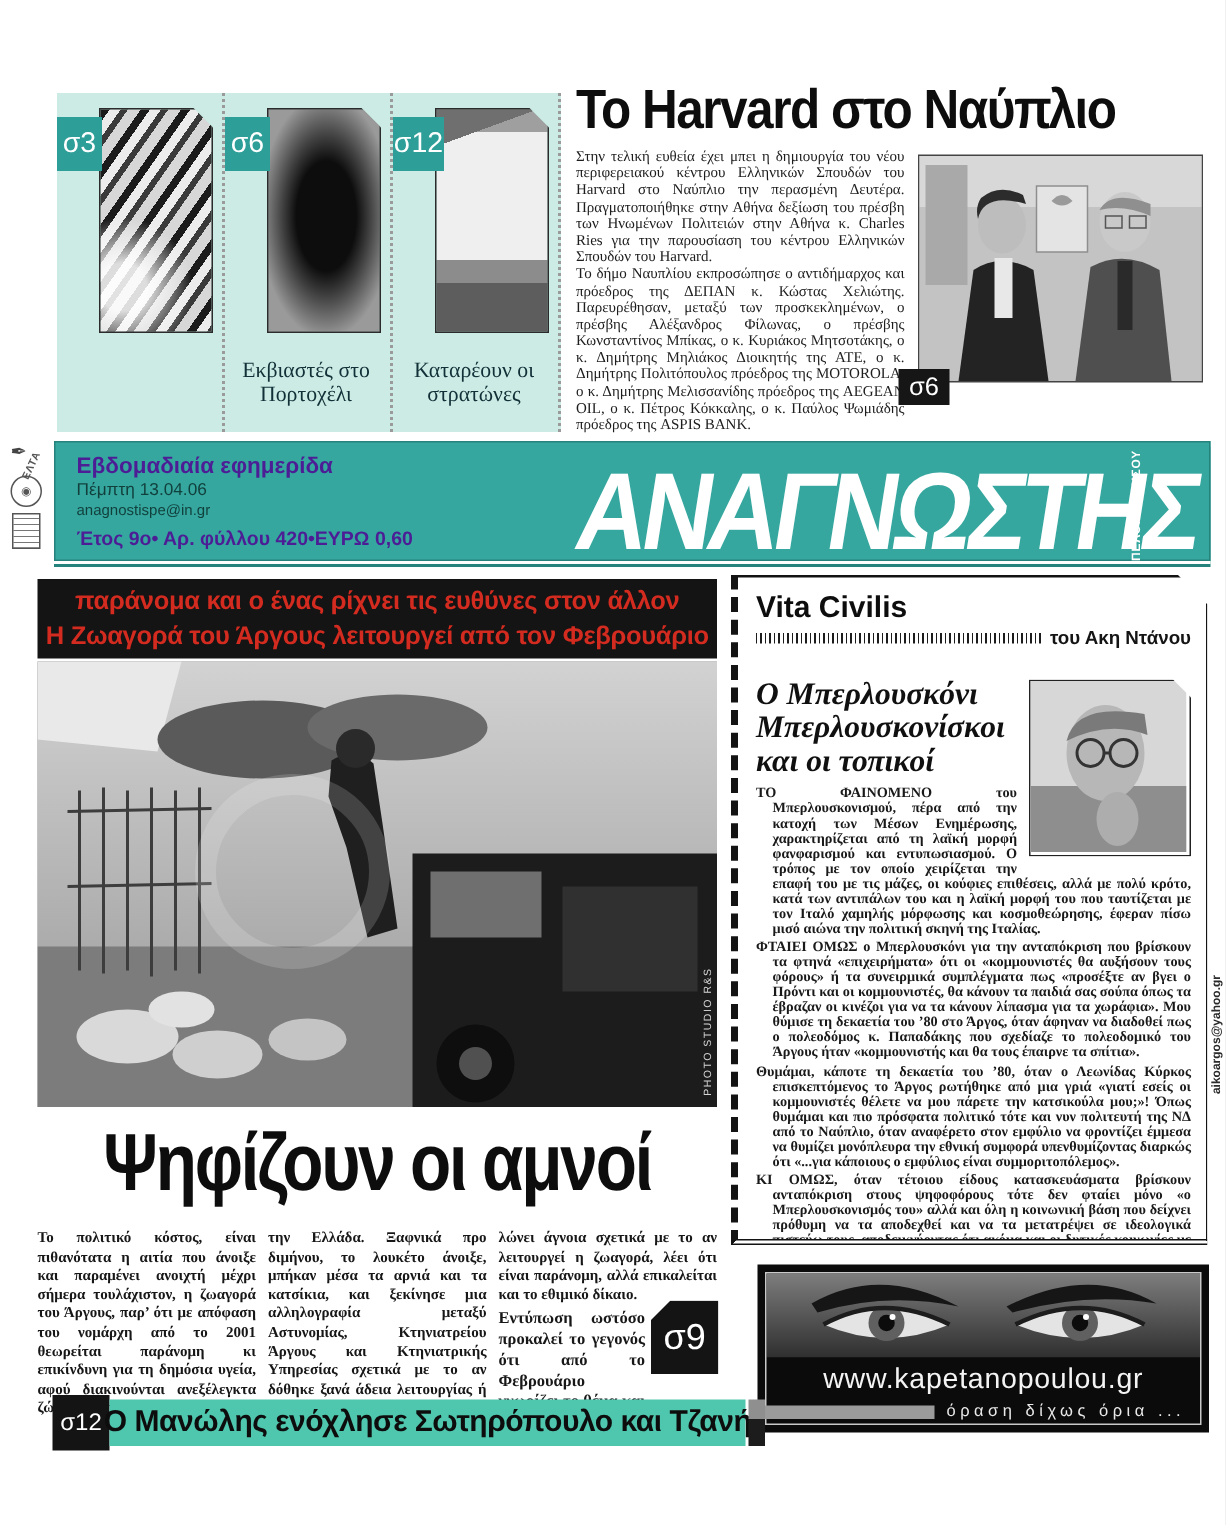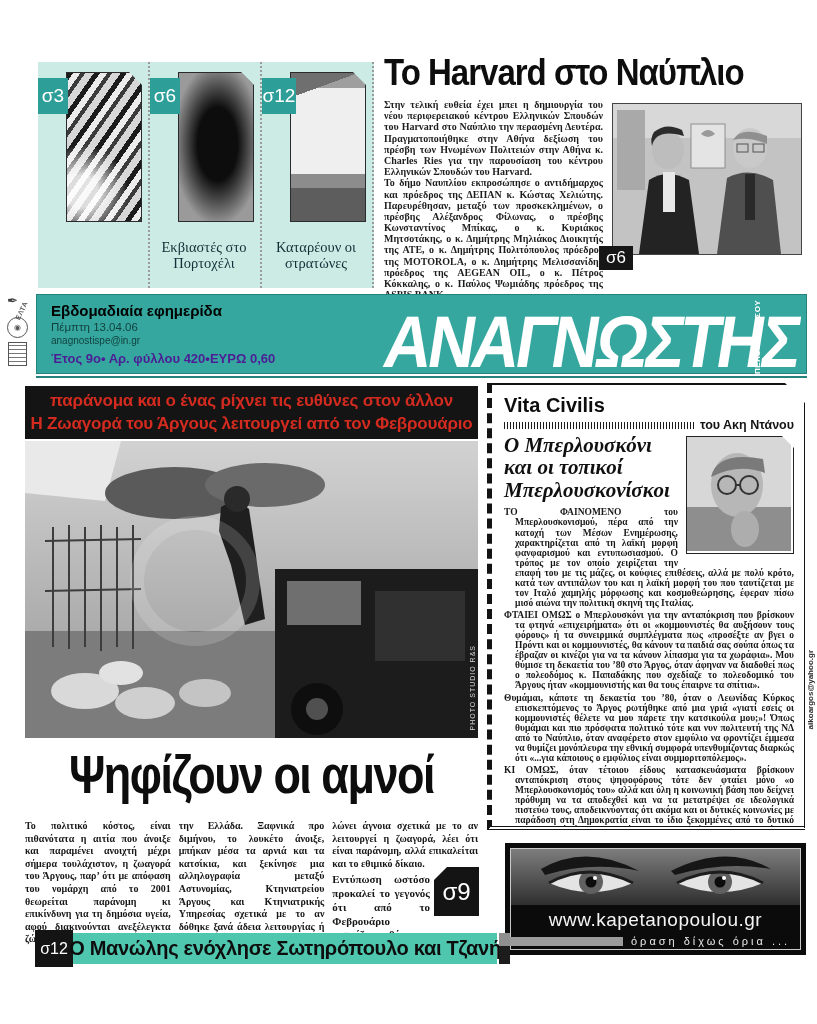--- a/index.html
+++ b/index.html
@@ -21,38 +21,38 @@
         linear-gradient(180deg,#9f9f9f 0 10%,#efefef 10% 68%,#8c8c8c 68% 78%,#5d5d5d 78% 100%);}
   .teaser-tab{position:absolute;left:0;top:16px;width:30px;height:36px;background:var(--tab_teal,#2e9e98);
         color:#fff;font-size:19px;display:flex;align-items:center;justify-content:center;}
   .teaser-caption{position:absolute;left:1px;right:3px;bottom:16px;text-align:center;
         font-family:"Liberation Serif",serif;font-size:14.5px;line-height:1.15;color:#123038;}
   
   .harvard{position:absolute;left:384px;top:54px;width:424px;}
   .harvard-headline{font-size:33px;font-weight:bold;letter-spacing:-1px;line-height:1;color:#0d0d0d;
         transform:scaleY(1.12);transform-origin:top left;white-space:nowrap;}
   .harvard-flex{display:flex;gap:9px;margin-top:12px;}
-  .harvard-text{width:219px;font-family:"Liberation Serif",serif;font-weight:bold;font-size:10px;
+  .harvard-text{width:219px;font-family:"Liberation Serif",serif;font-weight:normal;font-size:10px;
         line-height:1.12;text-align:justify;color:#1d1d1d;}
   .harvard-text p{margin:0;}
   .harvard-photo{width:188px;height:150px;margin-top:4px;position:relative;border:1px solid #444;}
   .harvard-photo svg{display:block;}
   .photo-page-label{position:absolute;left:-14px;bottom:-16px;color:#fff;font-size:17px;
         background:#161616;padding:2px 7px;}
   
   .stamps{position:absolute;left:3px;top:296px;width:30px;height:78px;color:#555;}
   .stamp-elta{font-size:7px;font-weight:bold;transform:rotate(-65deg);letter-spacing:.5px;margin-left:8px;}
   .stamp-swirl{font-size:13px;line-height:.8;margin-left:4px;color:#444;}
   .stamp-circle{width:19px;height:19px;border:1.5px solid #555;border-radius:50%;margin:4px 0 4px 4px;
         display:flex;align-items:center;justify-content:center;font-size:8px;}
   .stamp-rect{width:17px;height:22px;border:1.5px solid #555;margin-left:5px;
         background:repeating-linear-gradient(0deg,transparent 0 3px,#777 3px 4px);}
   .banner{position:absolute;left:36px;top:294px;right:10px;height:78px;background:var(--teal,#35a79f);
         border:1px solid #25827d;box-shadow:0 2px 0 #fff,0 4px 0 #25827d;}
-  .banner-tagline{position:absolute;left:14px;top:7px;font-size:15px;font-weight:bold;color:#000000;}
+  .banner-tagline{position:absolute;left:14px;top:7px;font-size:15px;font-weight:bold;color:#4c1d95;}
   .banner-date{position:absolute;left:14px;top:26px;font-size:11.5px;color:#113f3c;}
   .banner-email{position:absolute;left:14px;top:40px;font-size:10px;color:#113f3c;}
   .banner-issue{position:absolute;left:14px;bottom:7px;font-size:13px;font-weight:bold;color:#4c1d95;}
   .banner-title{position:absolute;right:14px;bottom:-2px;font-size:73px;font-weight:bold;color:#fff;
         letter-spacing:-4px;line-height:.92;transform:skewX(-9deg) scaleX(.9);transform-origin:bottom right;white-space:nowrap;}
   .banner-sub{position:absolute;right:44px;top:5px;writing-mode:vertical-rl;transform:rotate(180deg);
         font-size:8px;color:#fff;letter-spacing:.5px;font-weight:bold;}
   
   .kicker{position:absolute;left:25px;top:386px;width:453px;height:53px;background:#141414;
         color:var(--red,#d32b1f);display:flex;flex-direction:column;justify-content:center;
@@ -70,21 +70,21 @@
   .lead-note{margin-top:3px;font-size:11px;line-height:1.25;padding-right:48px;}
   .jump-badge{position:absolute;left:434px;top:867px;width:45px;height:49px;background:#141414;color:#fff;
         font-size:24px;display:flex;align-items:center;justify-content:center;
         clip-path:polygon(13px 0,100% 0,100% 100%,0 100%,0 13px);}
   
   .vita{position:absolute;left:487px;top:383px;width:318px;height:447px;background:#fff;box-sizing:border-box;
         border-top:2px solid #131313;border-right:1px solid #131313;border-left:5px dashed #131313;
         border-bottom:4px double #131313;padding:9px 10px 4px 12px;overflow:hidden;
         clip-path:polygon(0 0,calc(100% - 20px) 0,100% 20px,100% 100%,0 100%);}
   .vita-section{font-size:20px;font-weight:bold;color:#0d0d0d;}
-  .vita-sep{display:flex;align-items:center;gap:6px;margin:1px 0 2px;}
+  .vita-sep{display:flex;align-items:center;gap:6px;margin:1px 0 19px;}
   .vita-hatch{height:7px;flex:1;background:repeating-linear-gradient(90deg,#1c1c1c 0 1px,transparent 1px 3px);}
   .vita-byline{font-size:12.5px;font-weight:bold;white-space:nowrap;}
   .vita-photo{float:right;width:106px;height:116px;margin:2px 0 5px 8px;border:1px solid #222;
         clip-path:polygon(0 0,calc(100% - 12px) 0,100% 12px,100% 100%,0 100%);}
   .vita-title{font-family:"Liberation Serif",serif;font-style:italic;font-weight:bold;font-size:21px;
         line-height:1.07;margin:2px 0 6px;color:#101010;}
   .vita-body p{margin:0 0 2px;font-family:"Liberation Serif",serif;font-weight:bold;font-size:9.5px;
         line-height:1.06;text-align:justify;padding-left:11px;text-indent:-11px;color:#191919;}
   .vita-email{position:absolute;left:806px;top:650px;writing-mode:vertical-rl;transform:rotate(180deg);
         font-size:8px;font-weight:bold;color:#2a2a2a;}
@@ -241,22 +241,22 @@
         <ellipse cx="50" cy="48" rx="26" ry="32" fill="#b7b7b7"></ellipse>
         <path d="M24 40 q6 -26 52 -18 l2 14 q-26 -10 -54 4z" fill="#7a7a7a"></path>
         <circle cx="40" cy="48" r="9" fill="none" stroke="#333" stroke-width="2"></circle>
         <circle cx="62" cy="48" r="9" fill="none" stroke="#333" stroke-width="2"></circle>
         <line x1="49" y1="48" x2="53" y2="48" stroke="#333" stroke-width="2"></line>
         <ellipse cx="58" cy="92" rx="14" ry="18" fill="#adadad"></ellipse>
       </svg>
     </div>
     <div class="vita-title">
       <div>Ο Μπερλουσκόνι</div>
+      <div>Μπερλουσκονίσκοι</div>
       <div>και οι τοπικοί</div>
-      <div>Μπερλουσκονίσκοι</div>
     </div>
     <div class="vita-body">
       <p>ΤΟ ΦΑΙΝΟΜΕΝΟ του Μπερλουσκονισμού, πέρα από την κατοχή των Μέσων Ενημέρωσης, χαρακτηρίζεται από τη λαϊκή μορφή φανφαρισμού και εντυπωσιασμού. Ο τρόπος με τον οποίο χειρίζεται την επαφή του με τις μάζες, οι κούφιες επιθέσεις, αλλά με πολύ κρότο, κατά των αντιπάλων του και η λαϊκή μορφή του που ταυτίζεται με τον Ιταλό χαμηλής μόρφωσης και κοσμοθεώρησης, έφεραν πίσω μισό αιώνα την πολιτική σκηνή της Ιταλίας.</p>
       <p>ΦΤΑΙΕΙ ΟΜΩΣ ο Μπερλουσκόνι για την ανταπόκριση που βρίσκουν τα φτηνά «επιχειρήματα» ότι οι «κομμουνιστές θα αυξήσουν τους φόρους» ή τα συνειρμικά συμπλέγματα πως «προσέξτε αν βγει ο Πρόντι και οι κομμουνιστές, θα κάνουν τα παιδιά σας σούπα όπως τα έβραζαν οι κινέζοι για να τα κάνουν λίπασμα για τα χωράφια». Μου θύμισε τη δεκαετία του ’80 στο Άργος, όταν άφηναν να διαδοθεί πως ο πολεοδόμος κ. Παπαδάκης που σχεδίαζε το πολεοδομικό του Άργους ήταν «κομμουνιστής και θα τους έπαιρνε τα σπίτια».</p>
       <p>Θυμάμαι, κάποτε τη δεκαετία του ’80, όταν ο Λεωνίδας Κύρκος επισκεπτόμενος το Άργος ρωτήθηκε από μια γριά «γιατί εσείς οι κομμουνιστές θέλετε να μου πάρετε την κατσικούλα μου;»! Όπως θυμάμαι και πιο πρόσφατα πολιτικό τότε και νυν πολιτευτή της ΝΔ από το Ναύπλιο, όταν αναφέρετο στον εμφύλιο να φροντίζει έμμεσα να θυμίζει μονόπλευρα την εθνική συμφορά υπενθυμίζοντας διαρκώς ότι «...για κάποιους ο εμφύλιος είναι συμμοριτοπόλεμος».</p>
       <p>ΚΙ ΟΜΩΣ, όταν τέτοιου είδους κατασκευάσματα βρίσκουν ανταπόκριση στους ψηφοφόρους τότε δεν φταίει μόνο «ο Μπερλουσκονισμός του» αλλά και όλη η κοινωνική βάση που δείχνει πρόθυμη να τα αποδεχθεί και να τα μετατρέψει σε ιδεολογικά πιστεύω τους, αποδεικνύοντας ότι ακόμα και οι δυτικές κοινωνίες με παράδοση στη Δημοκρατία είναι το ίδιο ξεκομμένες από το δυτικό ορθολογισμό, όσο και οι χώρες της ανατολής που εκ παραδόσεως ρέπουν προς ανορθολογικές κοσμοθεωρήσεις, αν και το κάνουν με πολύ περισσότερο φιλοσοφικό περίβλημα απ’ ότι η δύση.</p>
     </div>
   </div>
   <div class="vita-email">aikoargos@yahoo.gr</div>
 

